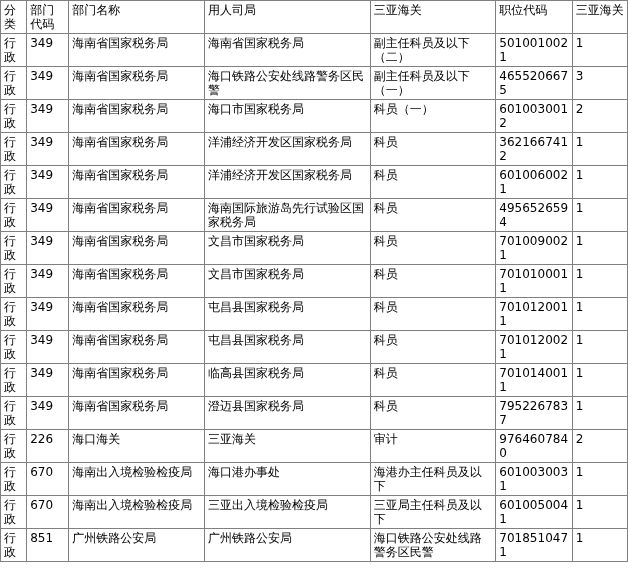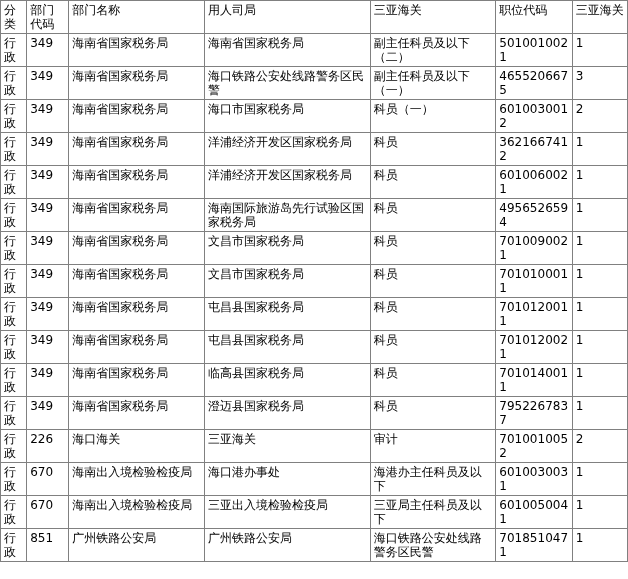--- a/index.html
+++ b/index.html
@@ -176,21 +176,21 @@
         <td>科员</td>
         <td>7952267837</td>
         <td>1</td>
       </tr>
       <tr>
         <td>行政</td>
         <td>226</td>
         <td>海口海关</td>
         <td>三亚海关</td>
         <td>审计</td>
-        <td>7010010052</td>
+        <td>9764607840</td>
         <td>2</td>
       </tr>
       <tr>
         <td>行政</td>
         <td>670</td>
         <td>海南出入境检验检疫局</td>
         <td>海口港办事处</td>
         <td>海港办主任科员及以下</td>
         <td>6010030031</td>
         <td>1</td>

